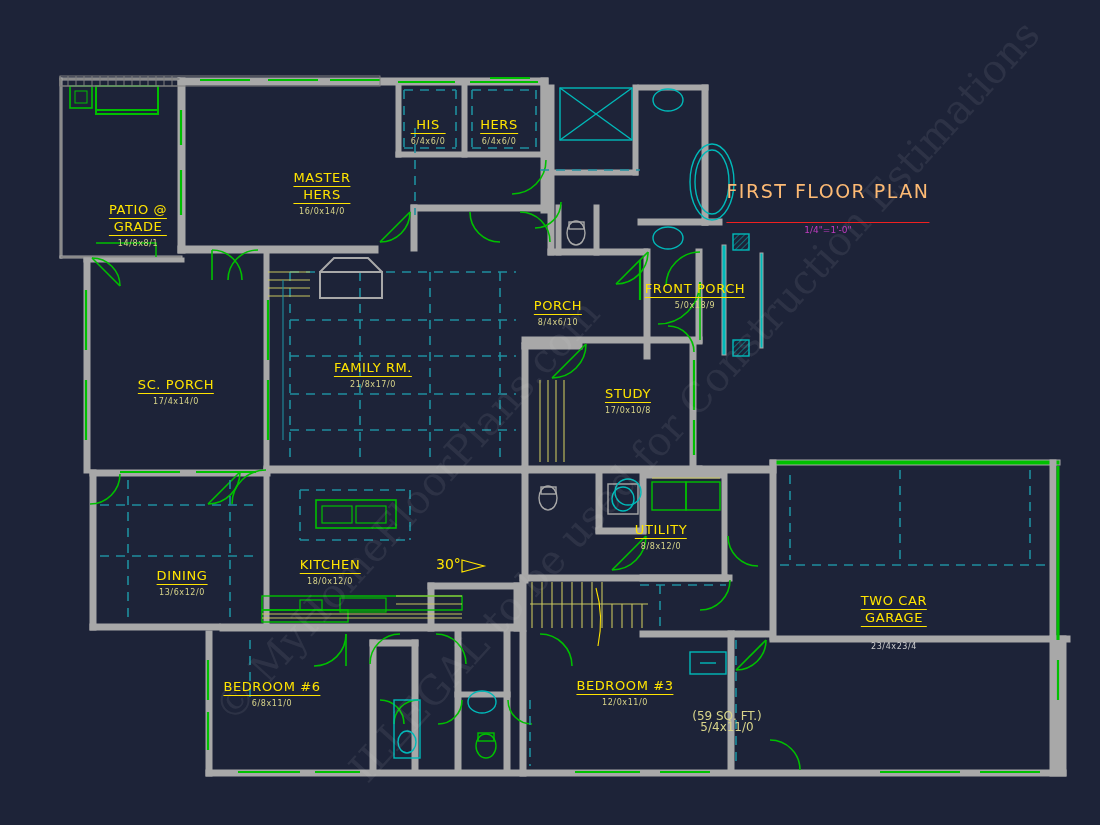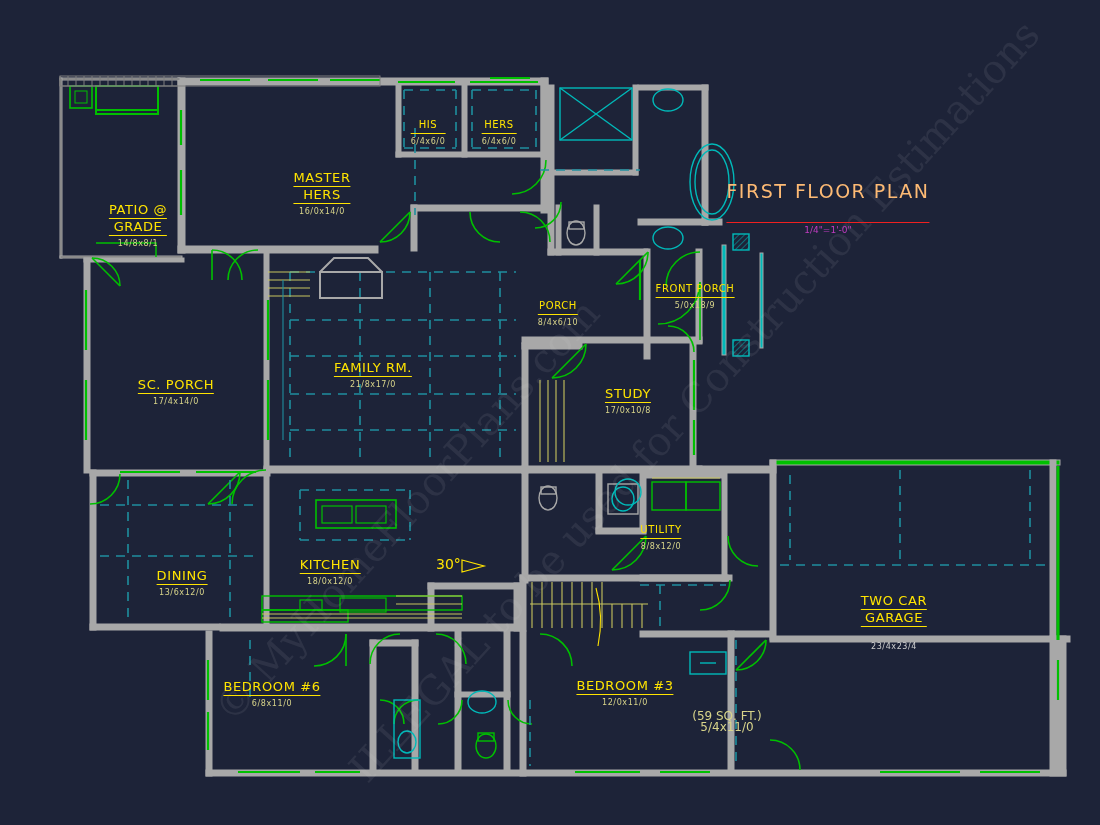--- a/index.html
+++ b/index.html
@@ -7,21 +7,21 @@
   body{width:1100px;height:825px;overflow:hidden;font-family:"DejaVu Sans",sans-serif;}
   #stage{position:relative;width:1100px;height:825px;background:#1d2338;}
   svg{position:absolute;left:0;top:0;}
 
   
   .lbl{position:absolute;text-align:center;color:#ffe400;font-family:"DejaVu Sans",sans-serif;
        letter-spacing:.6px;pointer-events:none;}
   .lbl .nm{display:block;font-size:13px;line-height:15px;border-bottom:1px solid #ffe400;
            padding-bottom:1px;white-space:nowrap;}
   .lbl .dim{display:block;font-size:8px;line-height:11px;margin-top:2px;color:#d8d48a;white-space:nowrap;}
-  .lbl.small .nm{font-size:10px;}
+  .lbl.small .nm{font-size:13px;}
   .lbl.grey .dim{color:#cfcfcf;}
 
   .note{position:absolute;color:#d8d48a;font-size:12px;line-height:11px;text-align:center;
         white-space:nowrap;pointer-events:none;}
   .ang{position:absolute;color:#ffe400;font-size:14px;white-space:nowrap;pointer-events:none;}
 
   
   #title{position:absolute;text-align:center;pointer-events:none;}
   #title .t{display:block;color:#fdba74;font-size:19px;letter-spacing:1.5px;
             border-bottom:1.2px solid #f02020;padding-bottom:20px;white-space:nowrap;}

